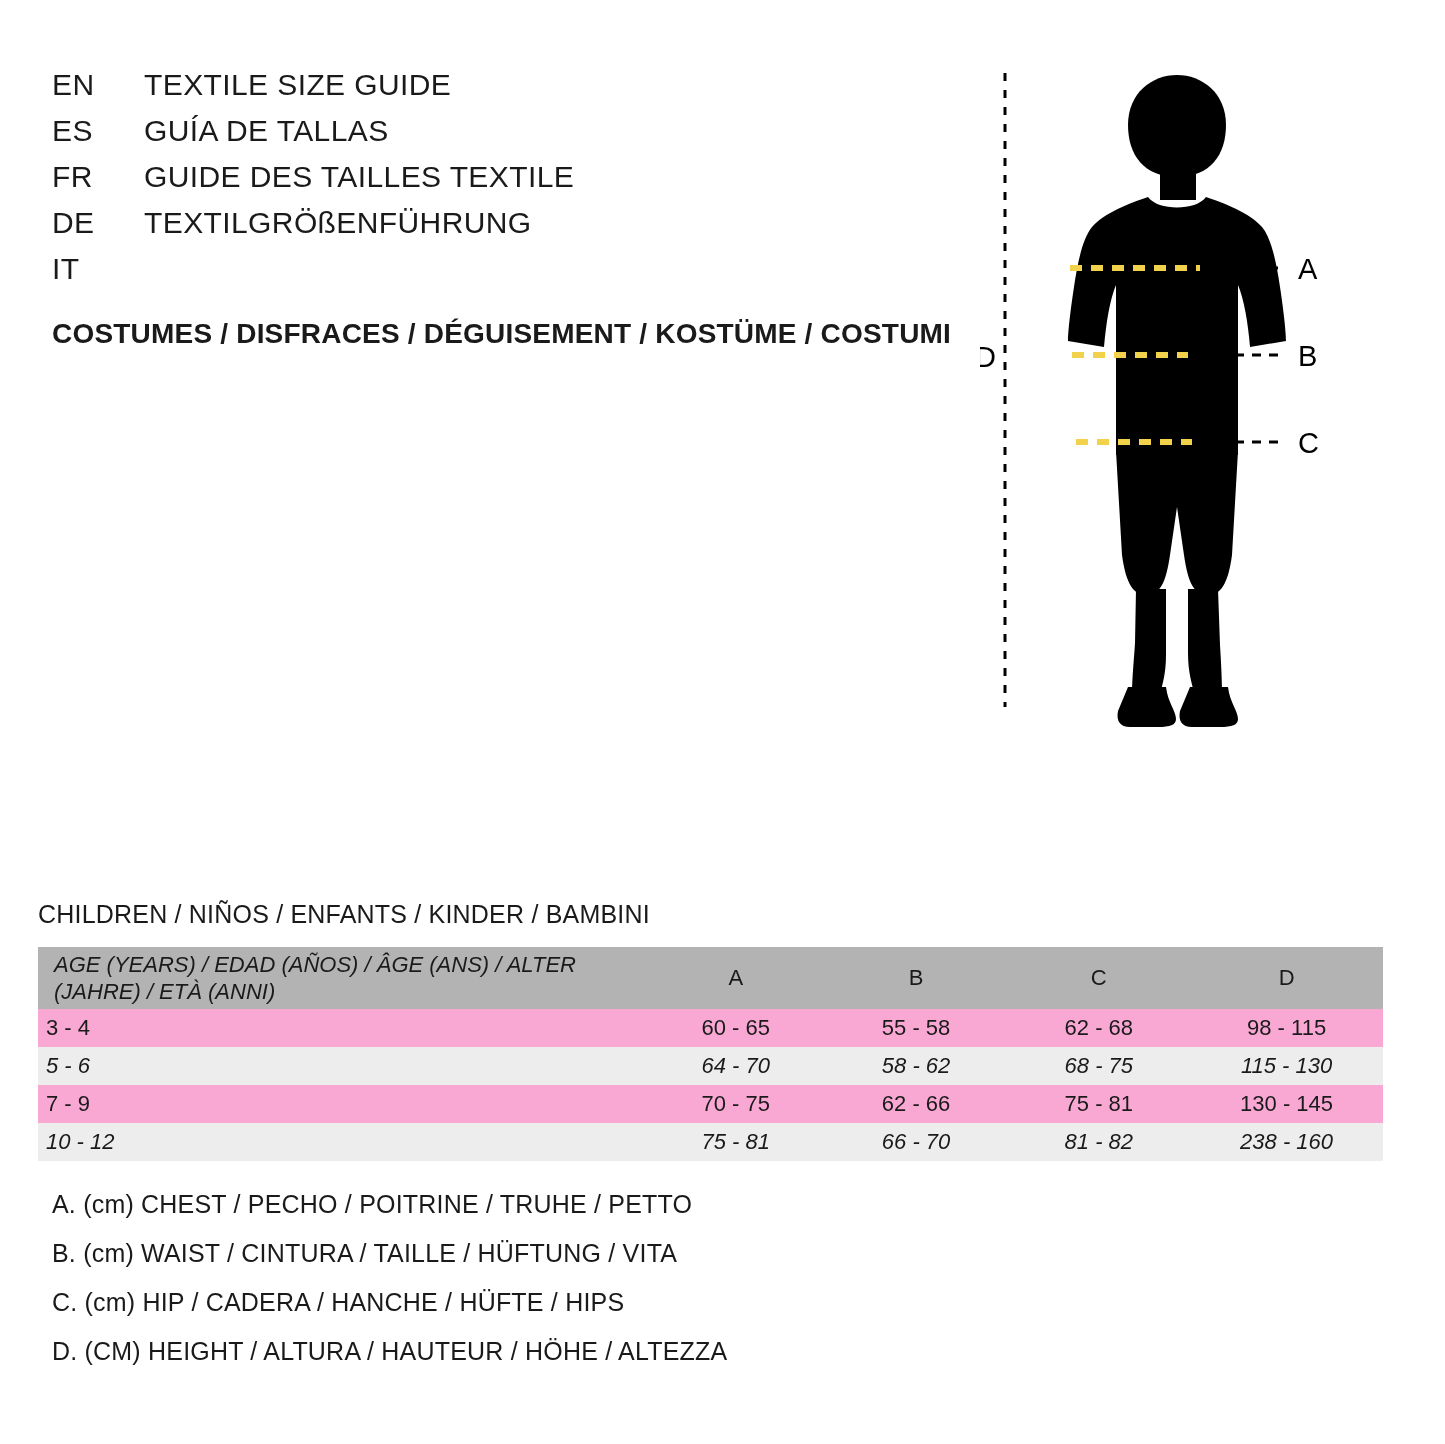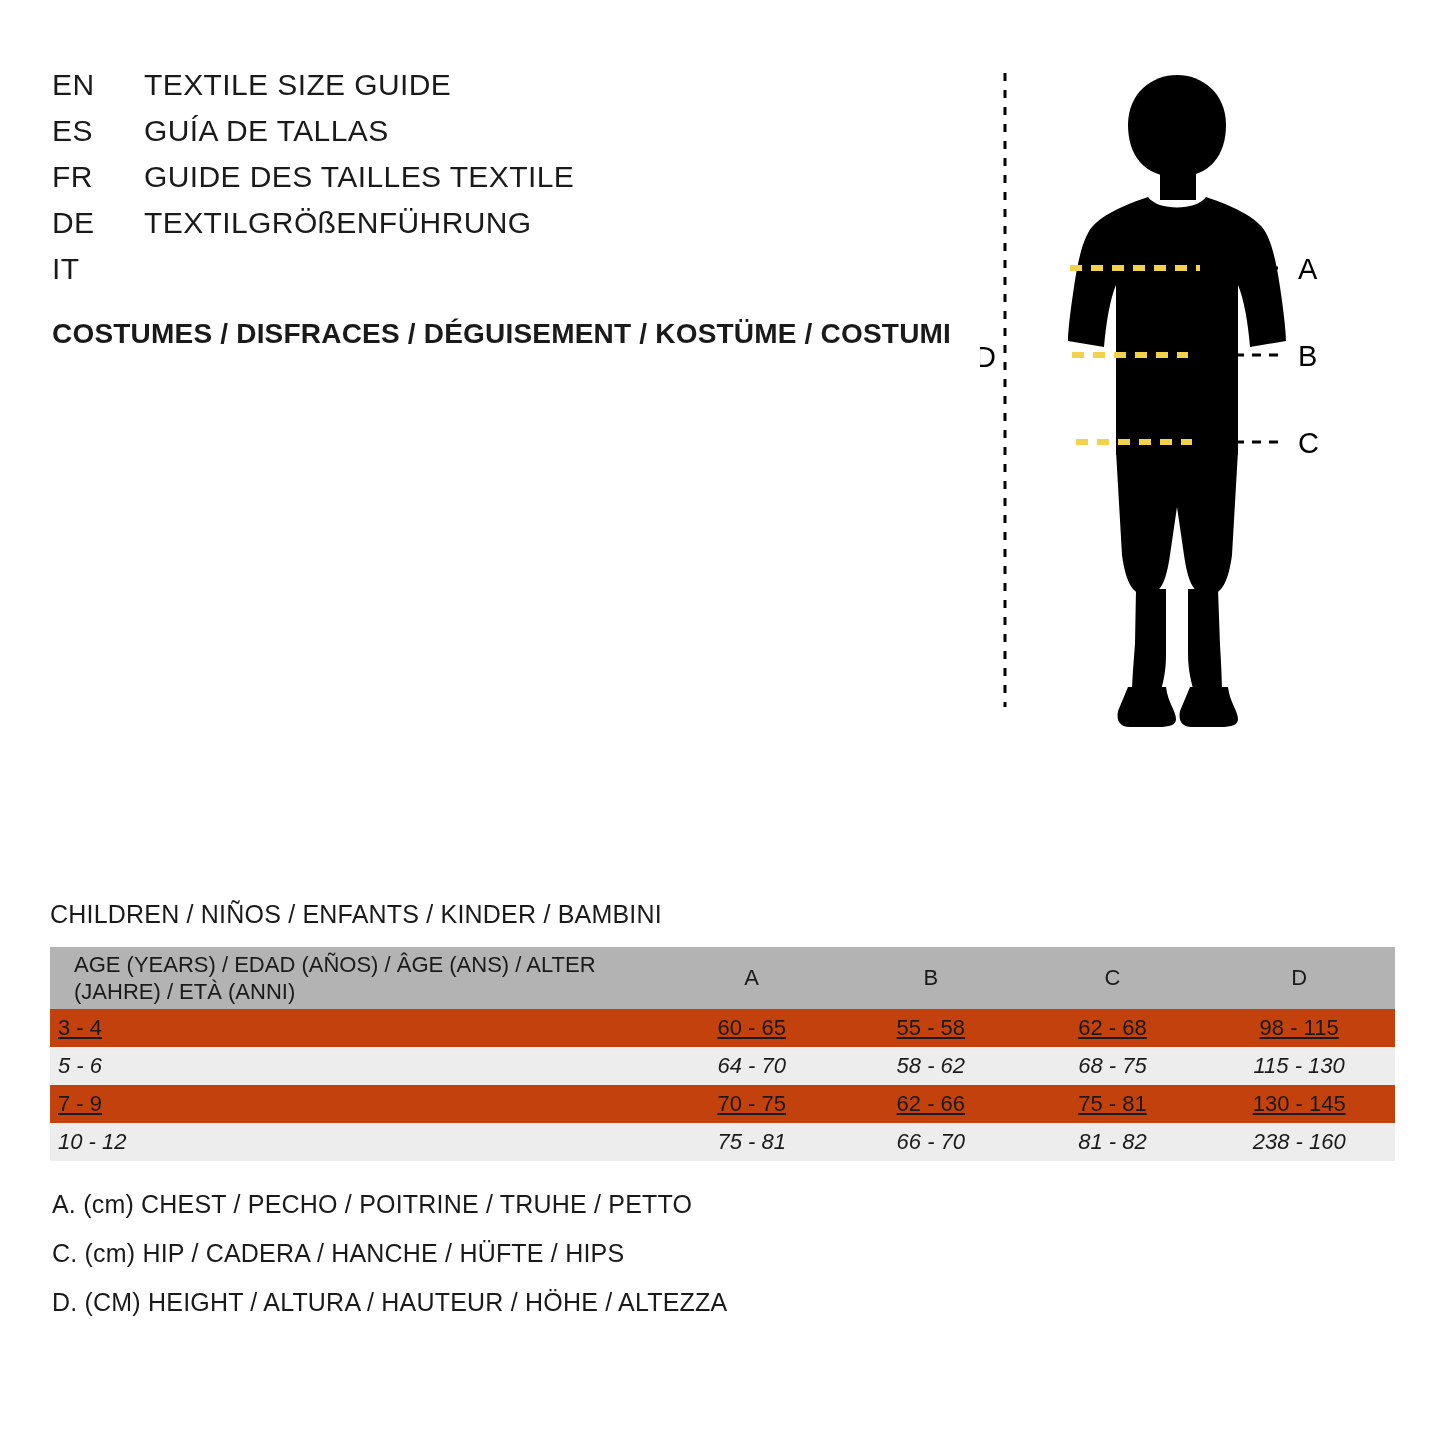--- a/index.html
+++ b/index.html
@@ -52,21 +52,21 @@
     left: 980px;
     top: 55px;
     width: 430px;
     height: 680px;
   }
   .figure-svg { display: block; }
 
   
   .table-section {
     position: absolute;
-    left: 50px;
+    left: 38px;
     top: 900px;
     width: 1345px;
   }
   .table-heading {
     font-size: 25px;
     margin-bottom: 18px;
     letter-spacing: 0.2px;
   }
   table.size-table {
     border-collapse: collapse;
@@ -82,39 +82,39 @@
   }
   thead tr {
     background: #b3b3b3;
   }
   thead th {
     height: 62px;
     font-size: 22px;
   }
   thead th.age-head {
     text-align: left;
-    padding-left: 24px;
+    padding-left: 16px;
     width: 600px;
     line-height: 1.25;
+    font-style: italic;
   }
   tbody td {
     height: 38px;
     font-size: 22px;
   }
   tbody td.age-cell {
     text-align: left;
     padding-left: 8px;
   }
   tbody tr.alt {
     background: #ededed;
     font-style: italic;
   }
   tbody tr.plain {
-    background: #c2410c;
-    text-decoration: underline;
+    background: #f9a8d4;
   }
   .col-a { width: 180px; }
   .col-b { width: 185px; }
   .col-c { width: 185px; }
   .col-d { width: 195px; }
 
   
   .legend {
     position: absolute;
     left: 52px;
@@ -239,15 +239,16 @@
         <td class="col-b">66 - 70</td>
         <td class="col-c">81 - 82</td>
         <td class="col-d">238 - 160</td>
       </tr>
     </tbody>
   </table>
 </div>
 
 <div class="legend">
   <div class="legend-row">A. (cm) CHEST / PECHO / POITRINE / TRUHE / PETTO</div>
+  <div class="legend-row">B. (cm) WAIST / CINTURA / TAILLE / HÜFTUNG / VITA</div>
   <div class="legend-row">C. (cm) HIP / CADERA / HANCHE / HÜFTE / HIPS</div>
   <div class="legend-row">D. (CM) HEIGHT / ALTURA / HAUTEUR / HÖHE / ALTEZZA</div>
 </div>
 
 </body></html>

